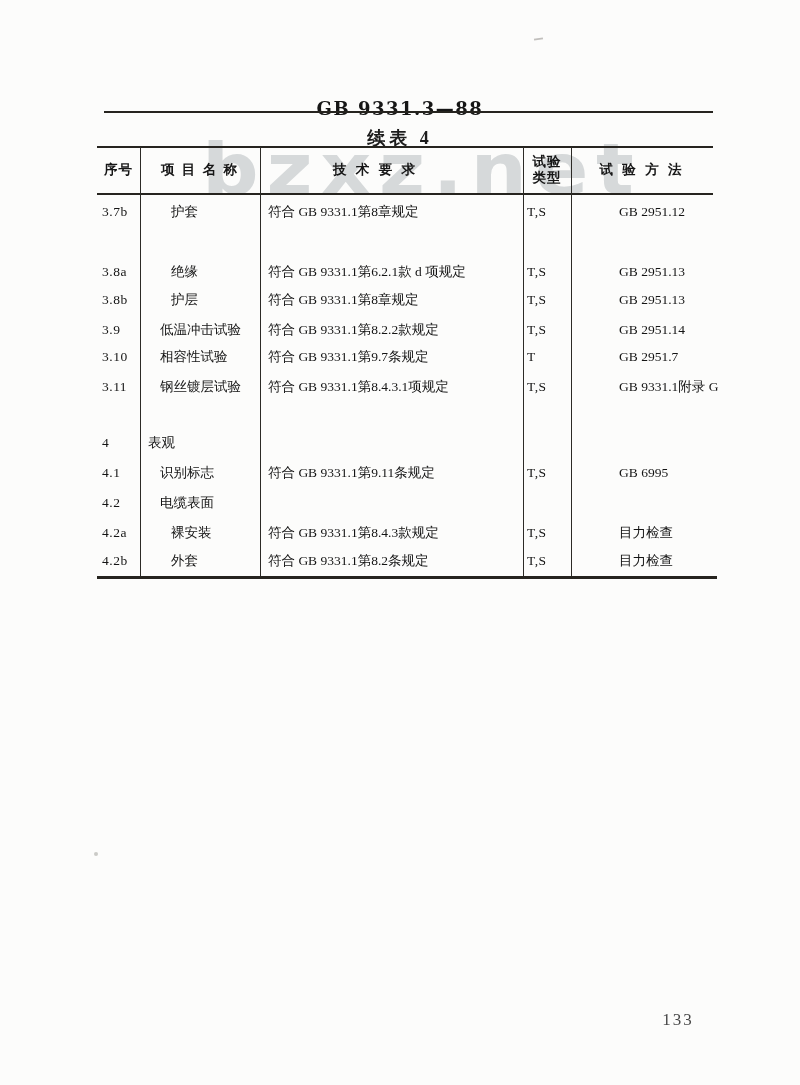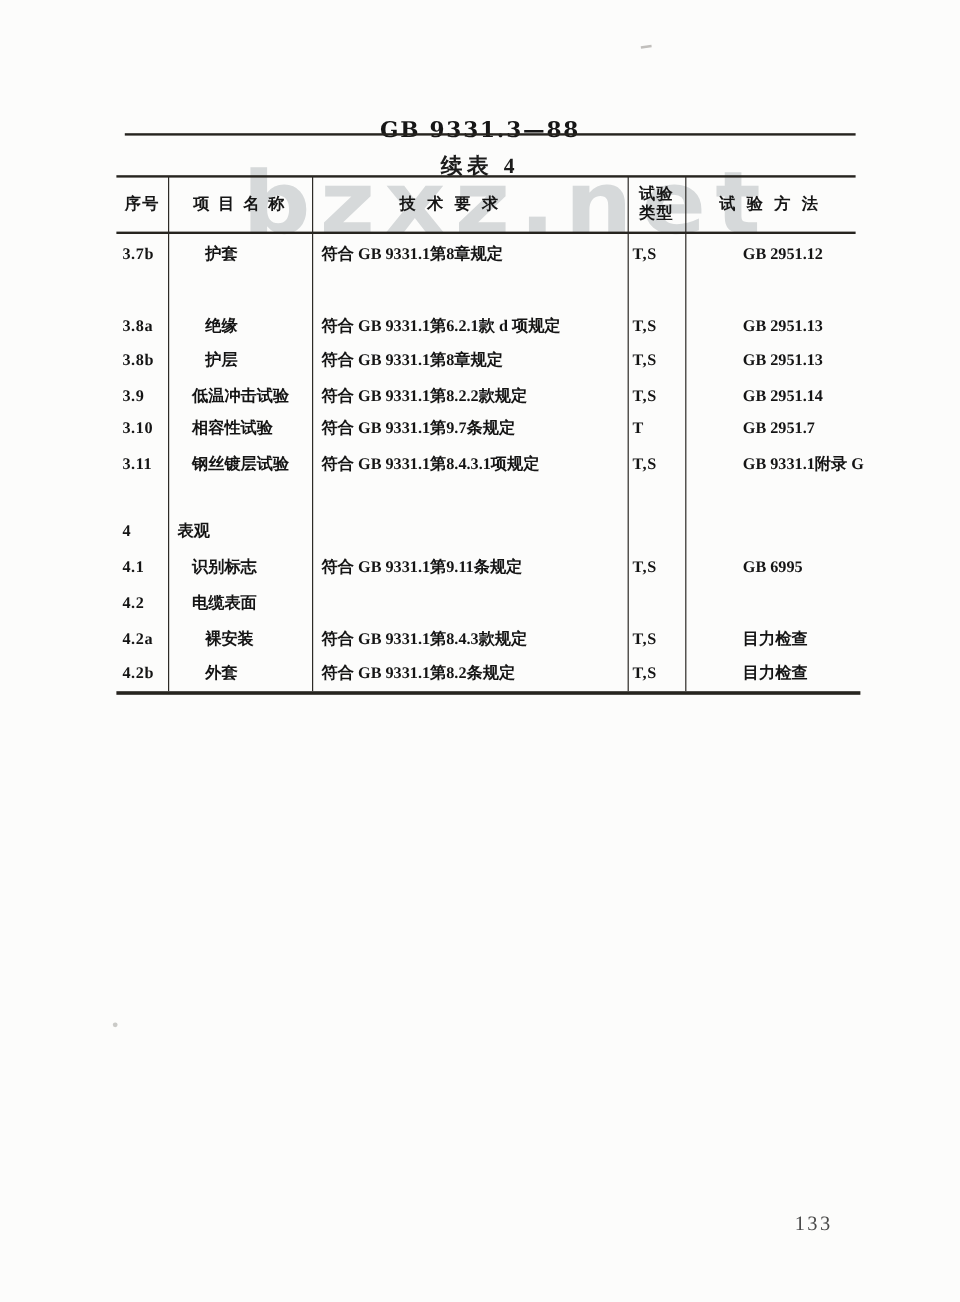--- a/index.html
+++ b/index.html
@@ -46,21 +46,21 @@
     display:flex;align-items:center;justify-content:center;
     font-weight:bold;font-size:13.5px;color:#161616;
   }
   .th-no{left:97px;width:43px;letter-spacing:1px;}
   .th-name{left:140px;width:120px;letter-spacing:2px;}
   .th-req{left:244px;width:263px;letter-spacing:3px;}
   .th-type{left:523px;width:48px;flex-direction:column;line-height:16px;letter-spacing:1px;}
   .th-method{left:571px;width:142px;letter-spacing:3px;}
 
   .row{position:absolute;left:97px;width:620px;height:18px;font-size:13.5px;color:#141414;}
-  .row span{position:absolute;top:0;line-height:18px;white-space:nowrap;font-weight:bold;}
+  .row span{position:absolute;top:0;line-height:18px;white-space:nowrap;}
   .c-no{left:5px;letter-spacing:.5px;}
   .c-req{left:171px;}
   .c-type{left:430px;letter-spacing:.5px;}
   .c-method{left:486px;margin-left:36px;}
   .ind0 .c-name{left:51px;}
   .ind1 .c-name{left:63px;}
   .ind2 .c-name{left:74px;}
 
   .page-number{
     position:absolute;left:655px;top:1010px;width:46px;text-align:center;

